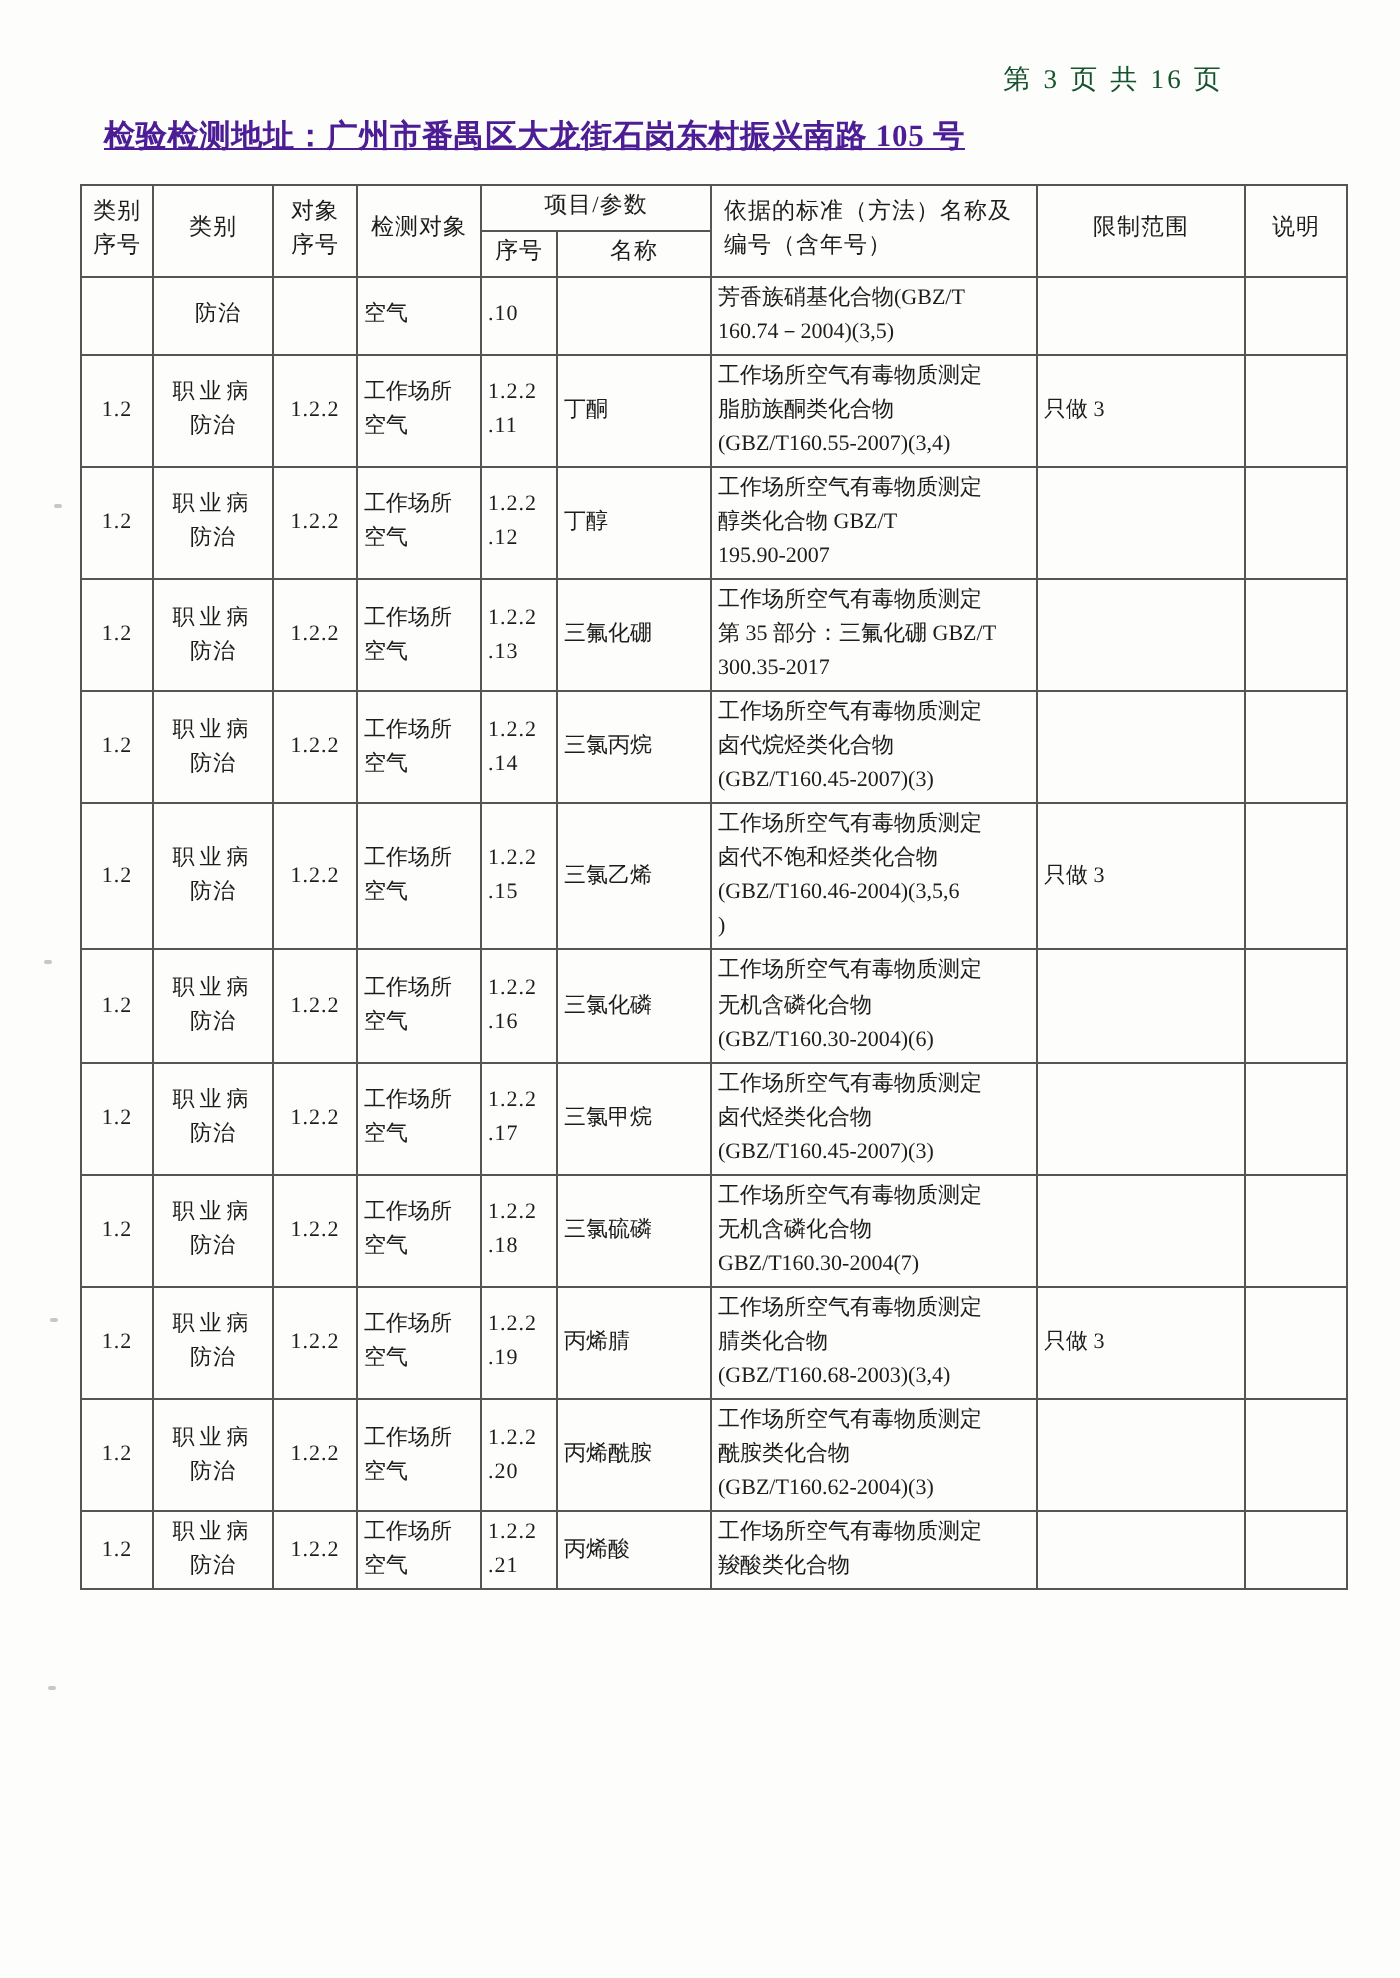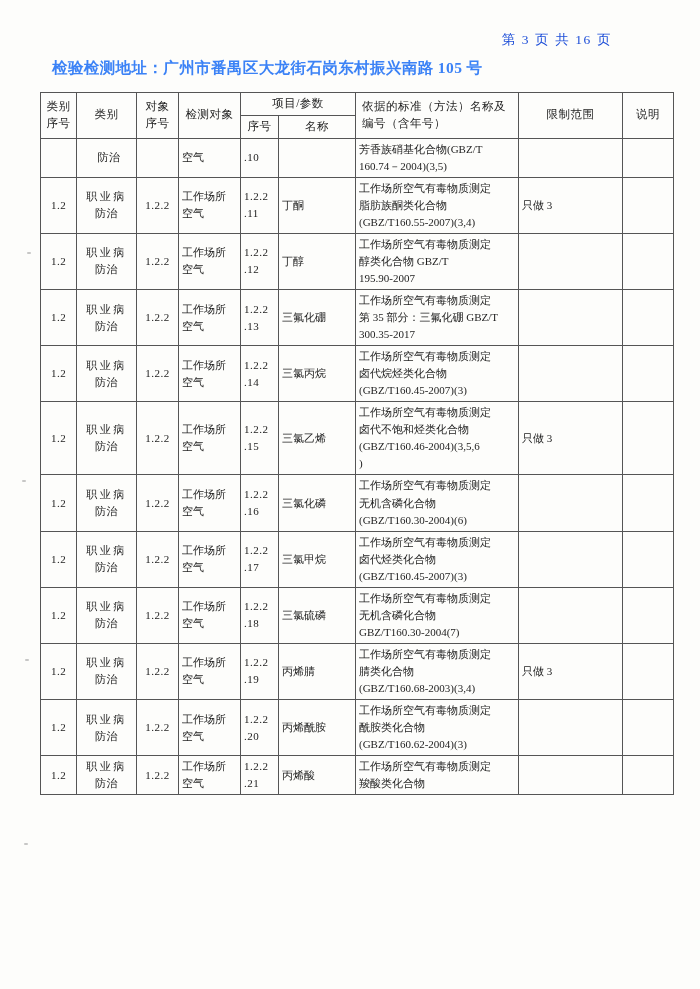--- a/index.html
+++ b/index.html
@@ -23,34 +23,35 @@
     background: #fdfdfb;
   }
 
   
   .page-number {
     position: absolute;
     top: 31px;
     right: 88px;
     font-size: 13.5px;
     letter-spacing: 1.6px;
-    color: #1d4ed8;
+    color: #14532d;
     white-space: nowrap;
   }
 
   
   .address-line {
     position: absolute;
     top: 58px;
     left: 52px;
     font-size: 15.5px;
     font-weight: 600;
     letter-spacing: 0.4px;
-    color: #3b82f6;
+    color: #4c1d95;
     white-space: nowrap;
+    text-decoration: underline;
   }
 
   
   .table-wrap {
     position: absolute;
     top: 92px;
     left: 40px;
     width: 633px;
   }
   table.cert-table {

